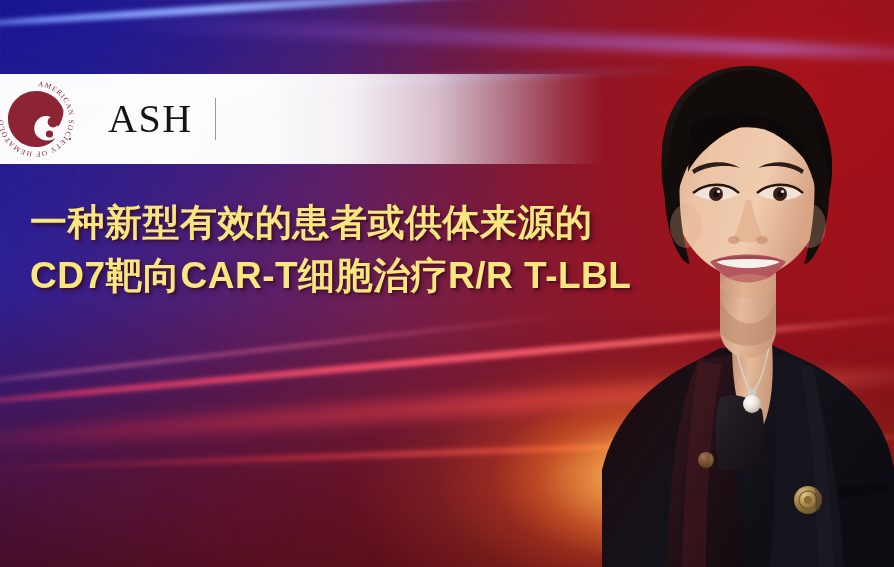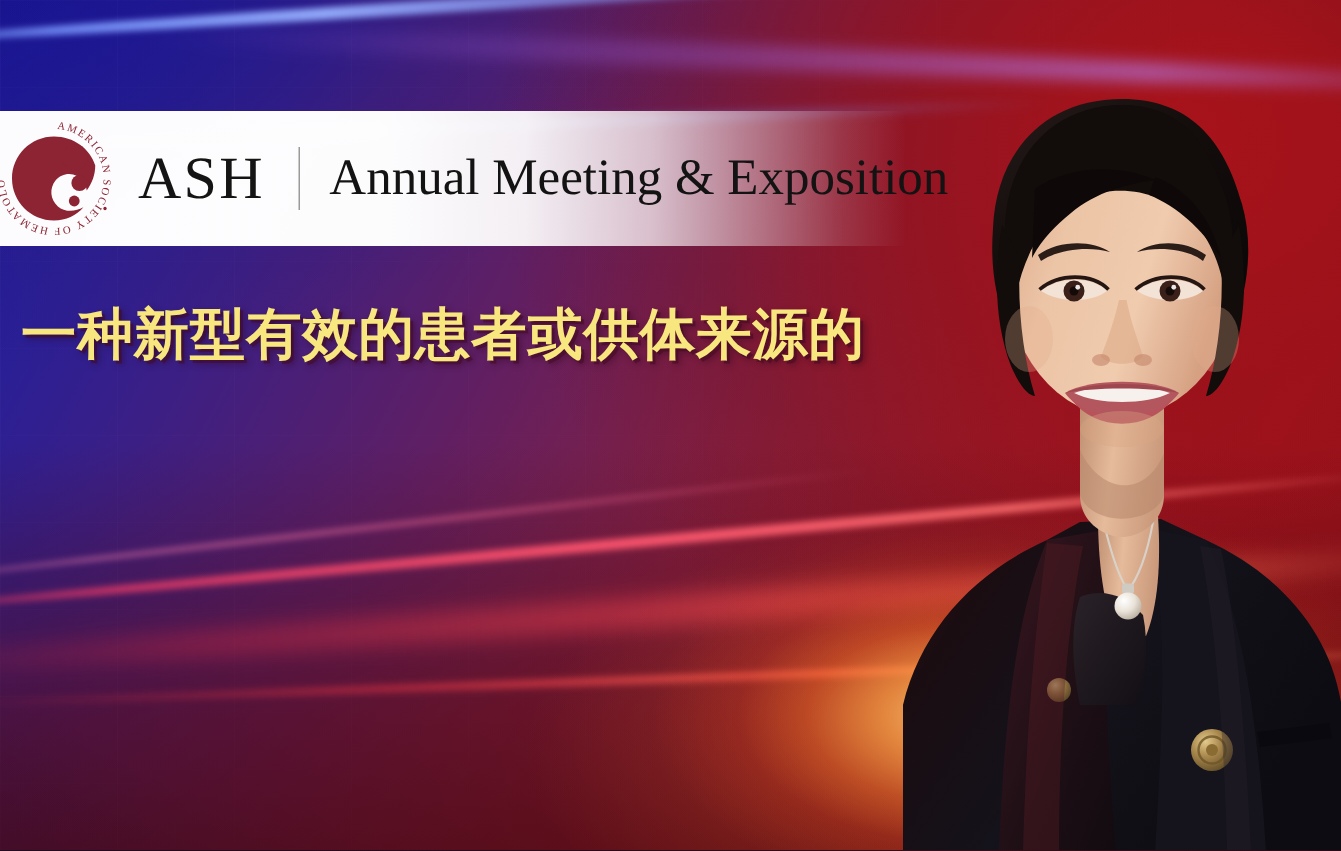--- a/index.html
+++ b/index.html
@@ -231,21 +231,21 @@
     position: absolute;
     left: 12px; top: 12px;
     width: 60px; height: 60px;
   }
 
   #ash-wordmark {
     font-family: "Liberation Serif", "DejaVu Serif", serif;
     font-size: 40px;
     letter-spacing: 1.5px;
     color: #141414;
-    margin-left: 14px;
+    margin-left: 30px;
     line-height: 1;
     white-space: nowrap;
   }
   #ash-divider {
     width: 1px;
     height: 42px;
     background: #9a9a9a;
     margin: 0 20px 0 22px;
     flex: 0 0 auto;
   }
@@ -253,21 +253,21 @@
     font-family: "Liberation Serif", "DejaVu Serif", serif;
     font-size: 34px;
     color: #131313;
     line-height: 1;
     white-space: nowrap;
   }
 
   
   #title-block {
     position: absolute;
-    left: 14px;
+    left: 30px;
     top: 196px;
     width: 700px;
   }
   .title-line {
     font-family: "Liberation Sans", "DejaVu Sans", sans-serif;
     font-weight: bold;
     font-size: 37px;
     line-height: 53px;
     color: #f7e77e;
     letter-spacing: .5px;
@@ -456,20 +456,20 @@
                  C49 30.3 51.4 34 51.8 38 C55.4 33.4 57.5 27.3 57.5 21.4
                  C54.2 10.2 43 2 30 2 Z" fill="#8c2433"></path>
         <circle cx="44" cy="16" r="8.6" fill="#8c2433"></circle>
         <circle cx="47" cy="33" r="5.4" fill="#8c2433"></circle>
         <circle cx="43.5" cy="45" r="3.6" fill="#8c2433"></circle>
       </svg>
     </div>
 
     <div id="ash-wordmark">ASH</div>
     <div id="ash-divider"></div>
-    <div id="ash-subtitle">Annual Meeting &amp; Exposition</div>
   </div>
 
   <div id="title-block">
     <div class="title-line">一种新型有效的患者或供体来源的</div>
+    <div class="title-line">CD7靶向CAR-T细胞治疗R/R T-LBL</div>
   </div>
 
 </div>
 
 </body></html>

